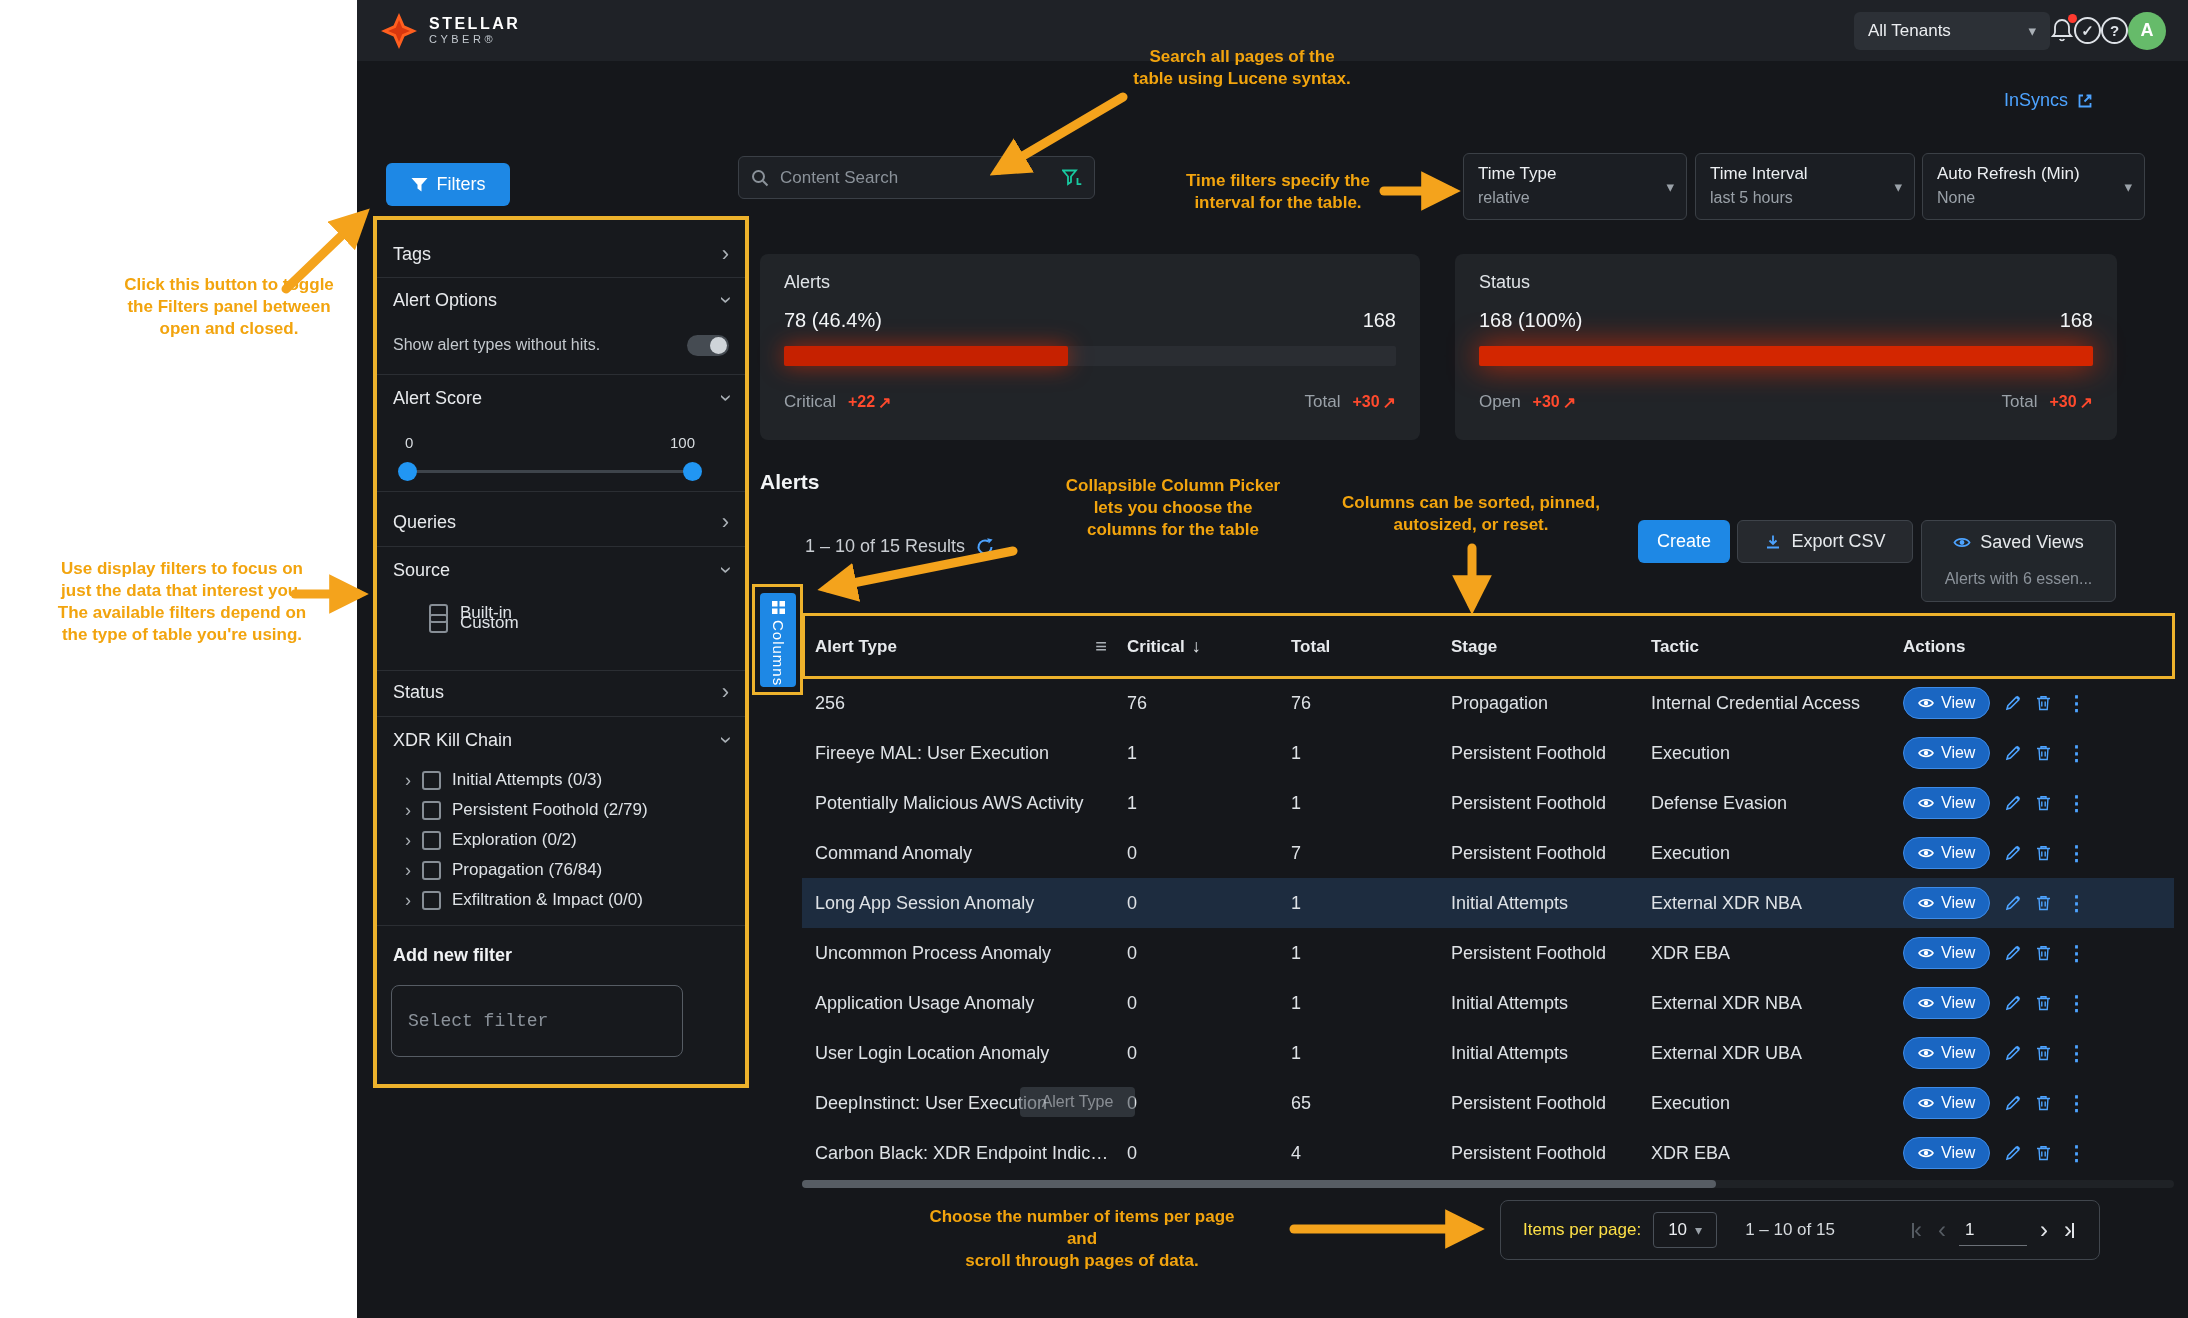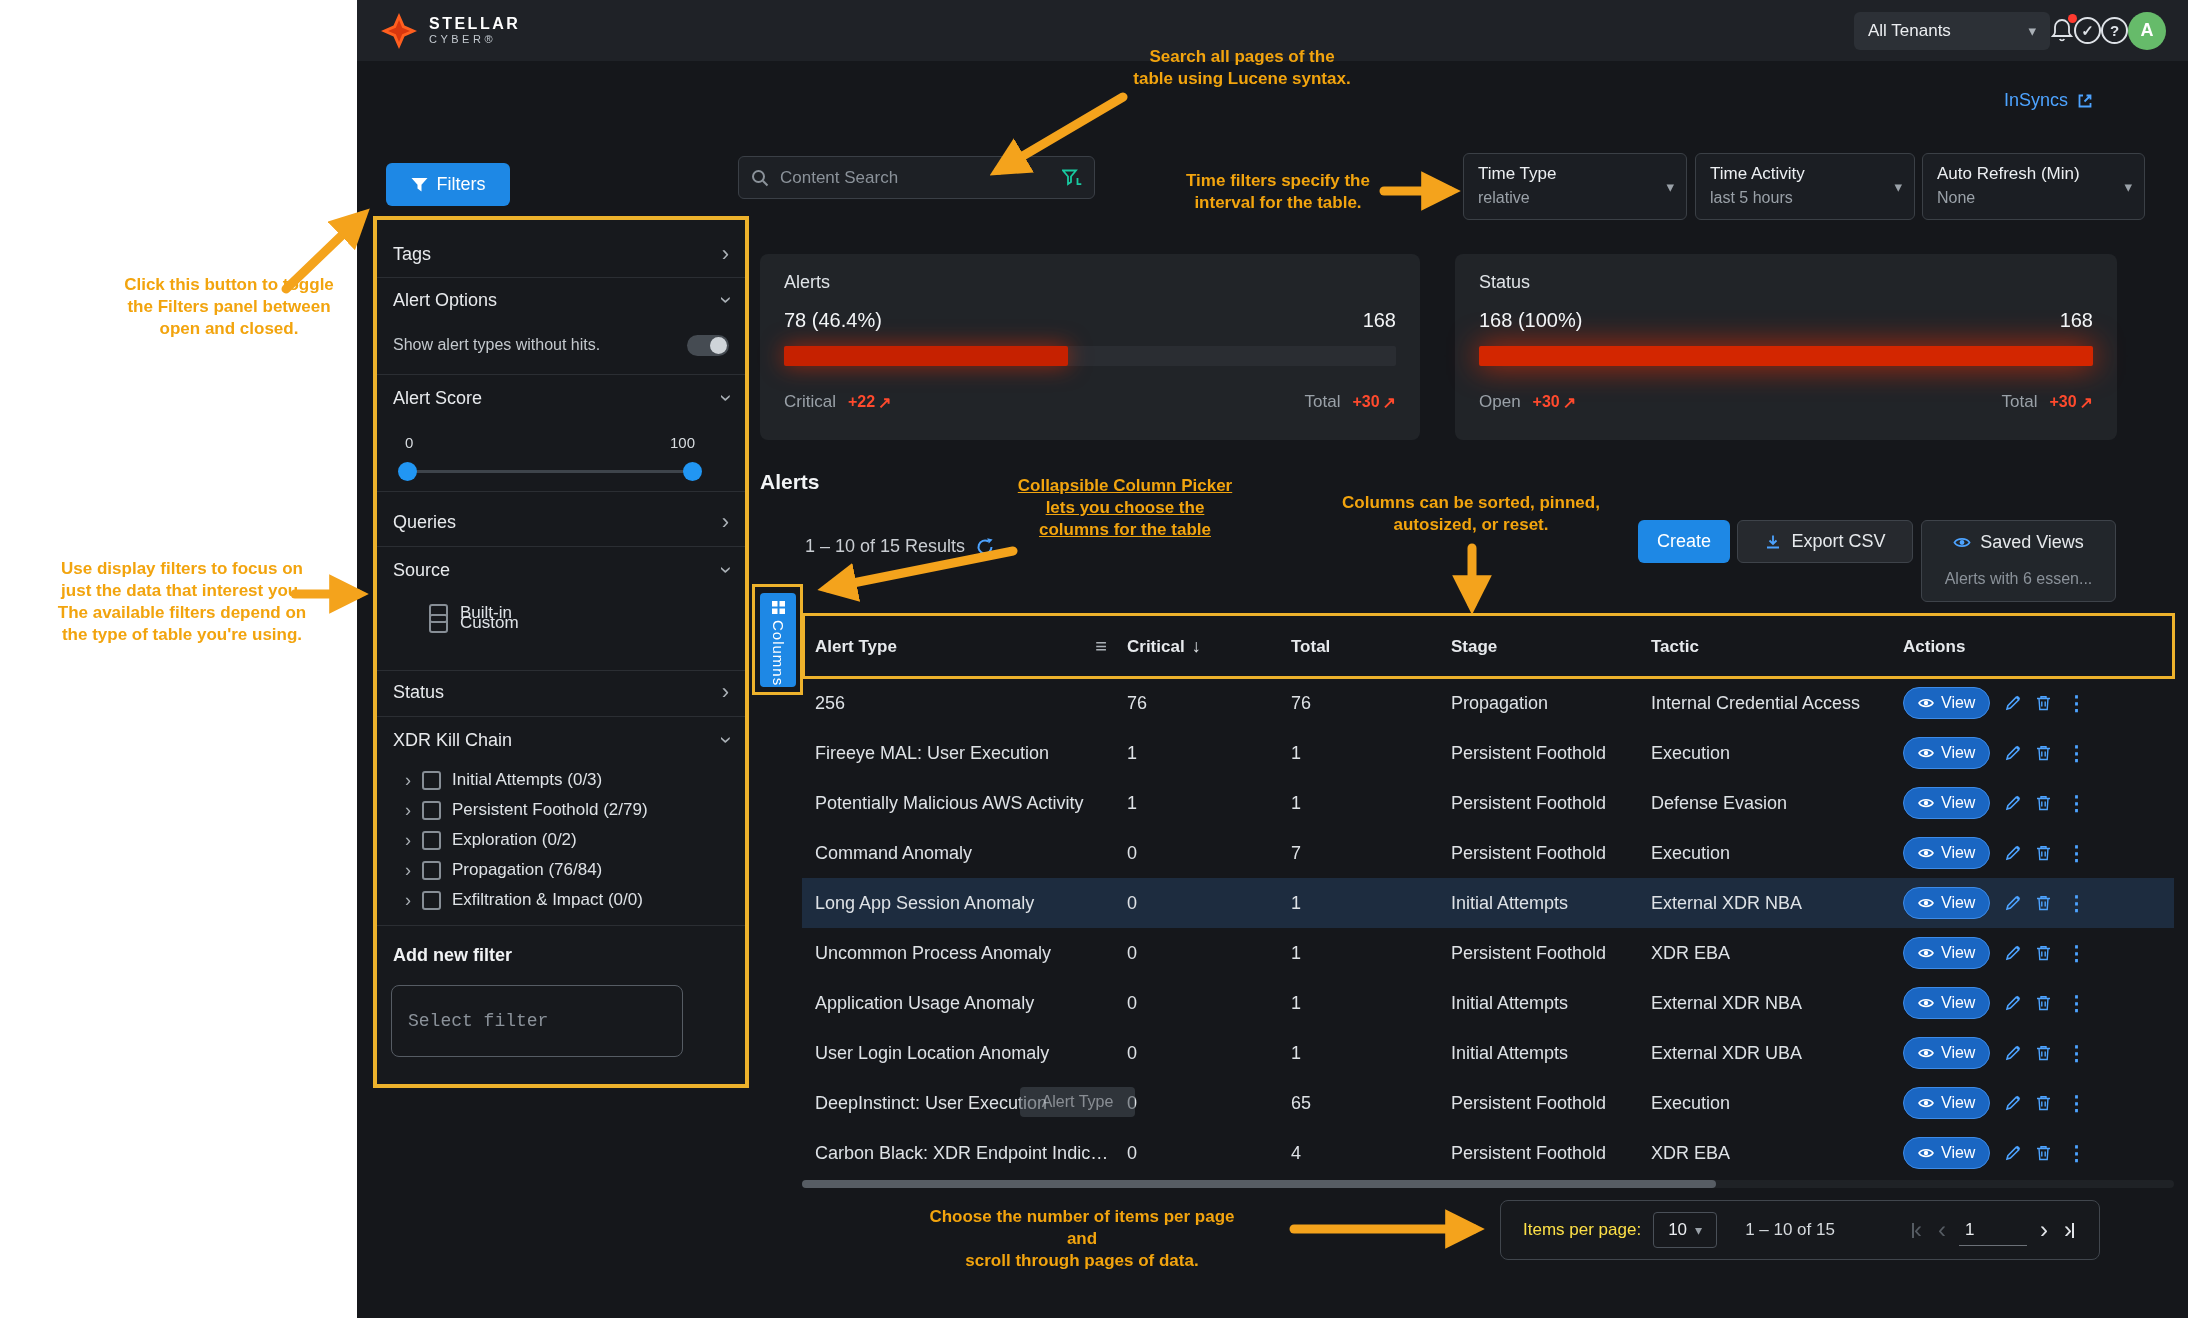--- a/index.html
+++ b/index.html
@@ -185,21 +185,21 @@
     <path d="M15.5,9 V15.2 H19.3" fill="none" stroke="#18c9a0" stroke-width="1.8"></path>
   </svg>
 </div>
 
 <div class="time-card" style="left:1463px;width:224px;">
   <div class="tc-label">Time Type</div>
   <div class="tc-value">relative</div>
   <span class="caret">▾</span>
 </div>
 <div class="time-card" style="left:1695px;width:220px;">
-  <div class="tc-label">Time Activity</div>
+  <div class="tc-label">Time Interval</div>
   <div class="tc-value">last 5 hours</div>
   <span class="caret">▾</span>
 </div>
 <div class="time-card" style="left:1922px;width:223px;">
   <div class="tc-label">Auto Refresh (Min)</div>
   <div class="tc-value">None</div>
   <span class="caret">▾</span>
 </div>
 
 <div class="sumcard" style="left:760px;width:660px;">
@@ -725,21 +725,21 @@
 table using Lucene syntax.</div>
 <div class="note" style="left:1178px;top:170px;width:200px;">Time filters specify the
 interval for the table.</div>
 <div class="note" style="left:118px;top:274px;width:222px;">Click this button to toggle
 the Filters panel between
 open and closed.</div>
 <div class="note" style="left:8px;top:558px;width:348px;">Use display filters to focus on
 just the data that interest you.
 The available filters depend on
 the type of table you're using.</div>
-<div class="note" style="left:1012px;top:475px;width:226px;text-decoration:underline;">Collapsible Column Picker
+<div class="note" style="left:1060px;top:475px;width:226px;">Collapsible Column Picker
 lets you choose the
 columns for the table</div>
 <div class="note" style="left:1338px;top:492px;width:266px;">Columns can be sorted, pinned,
 autosized, or reset.</div>
 <div class="note" style="left:912px;top:1206px;width:340px;">Choose the number of items per page and
 scroll through pages of data.</div>
 
 <svg class="arrows">
   <defs>
     <marker id="ah" markerWidth="4.4" markerHeight="4.4" refX="3.2" refY="2.2" orient="auto">

